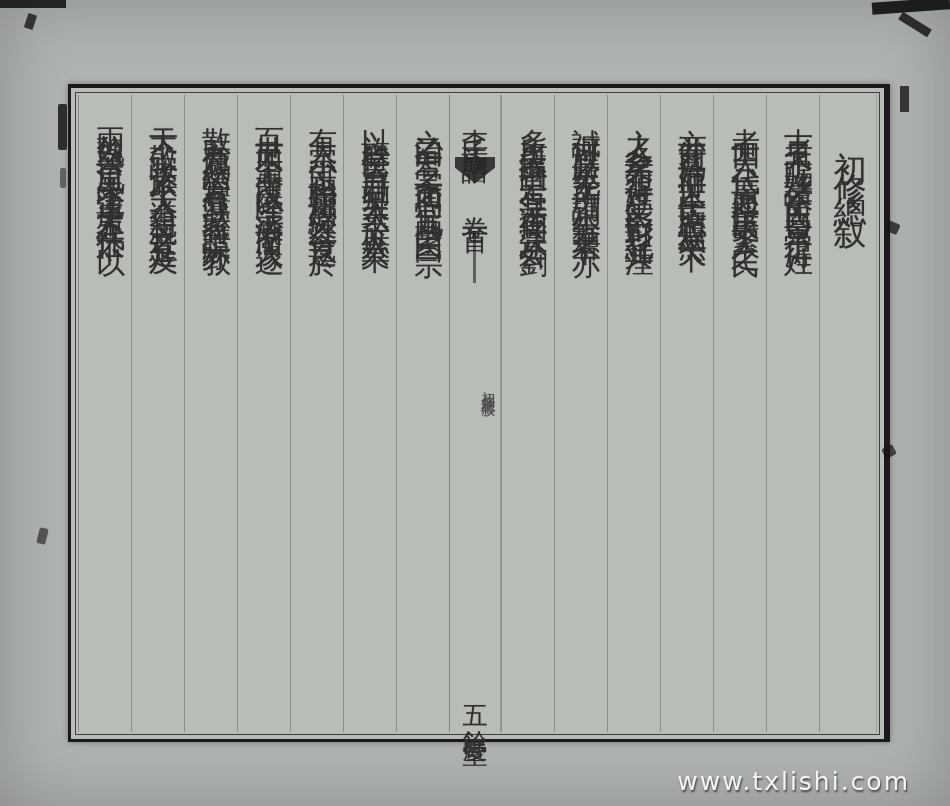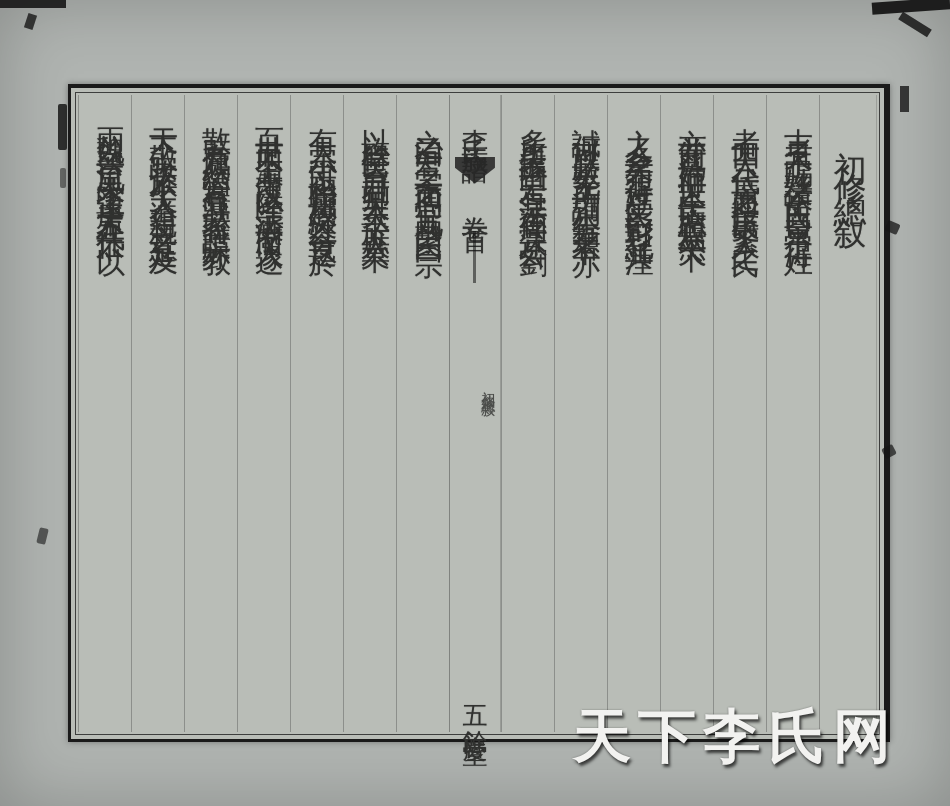--- a/index.html
+++ b/index.html
@@ -146,21 +146,21 @@
       <div class="col">以族得民蓋自君卿大夫至於庶人莫不</div>
       <div class="col">有大宗小宗以相聯屬故綴姓合食迄於</div>
       <div class="col">百世而不渝秦漢以降宗法漸廢而人遂</div>
       <div class="col">散若鳧鴈然猶官有簿狀家有譜牒亦教</div>
       <div class="col">天下敬宗收族不失人道親親之意延及</div>
       <div class="col">兩魏與晉流風未墜逮唐末五代仕不以</div>
 
     </div>
   </div>
 
-  <div class="wm">天下李氏网</div>
+  <div class="wm-url">www.txlishi.com</div>
 
   <div class="spk spk1"></div>
   <div class="spk spk2"></div>
   <div class="spk spk3"></div>
   <div class="spk spk4"></div>
   <div class="spk spk5"></div>
   <div class="spk spk6"></div>
   <div class="spk spk7"></div>
   <div class="spk spk8"></div>
   <div class="spk spk9"></div>

